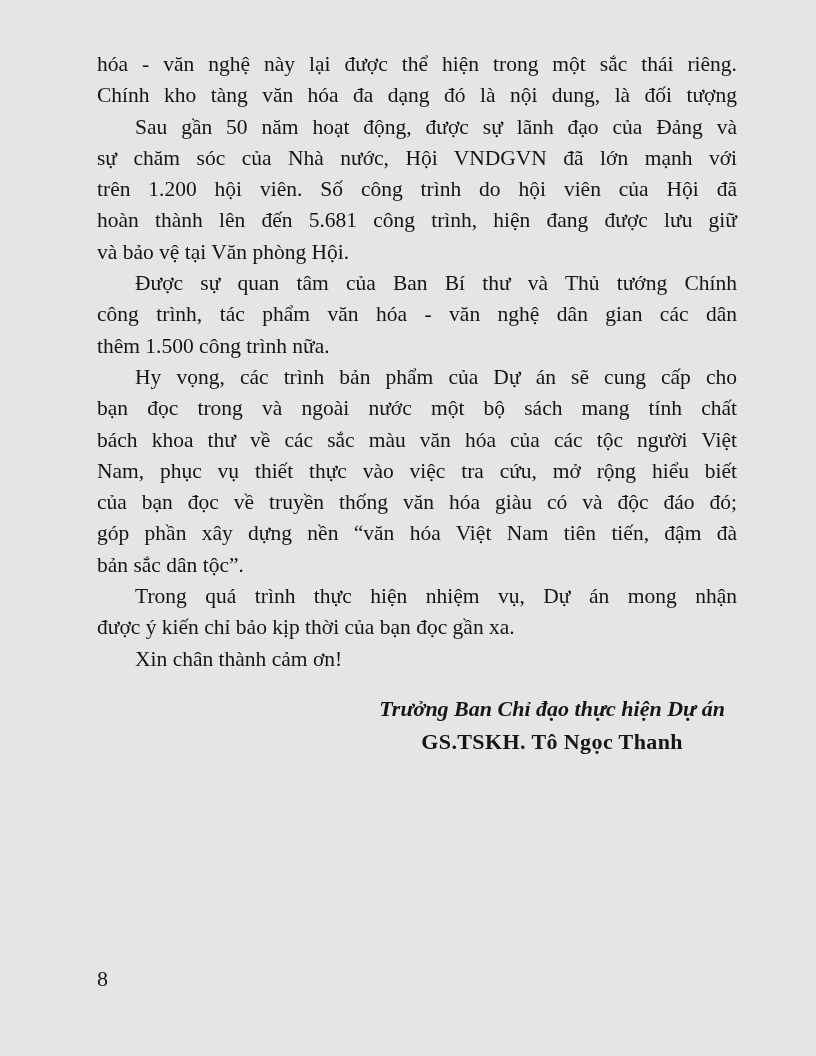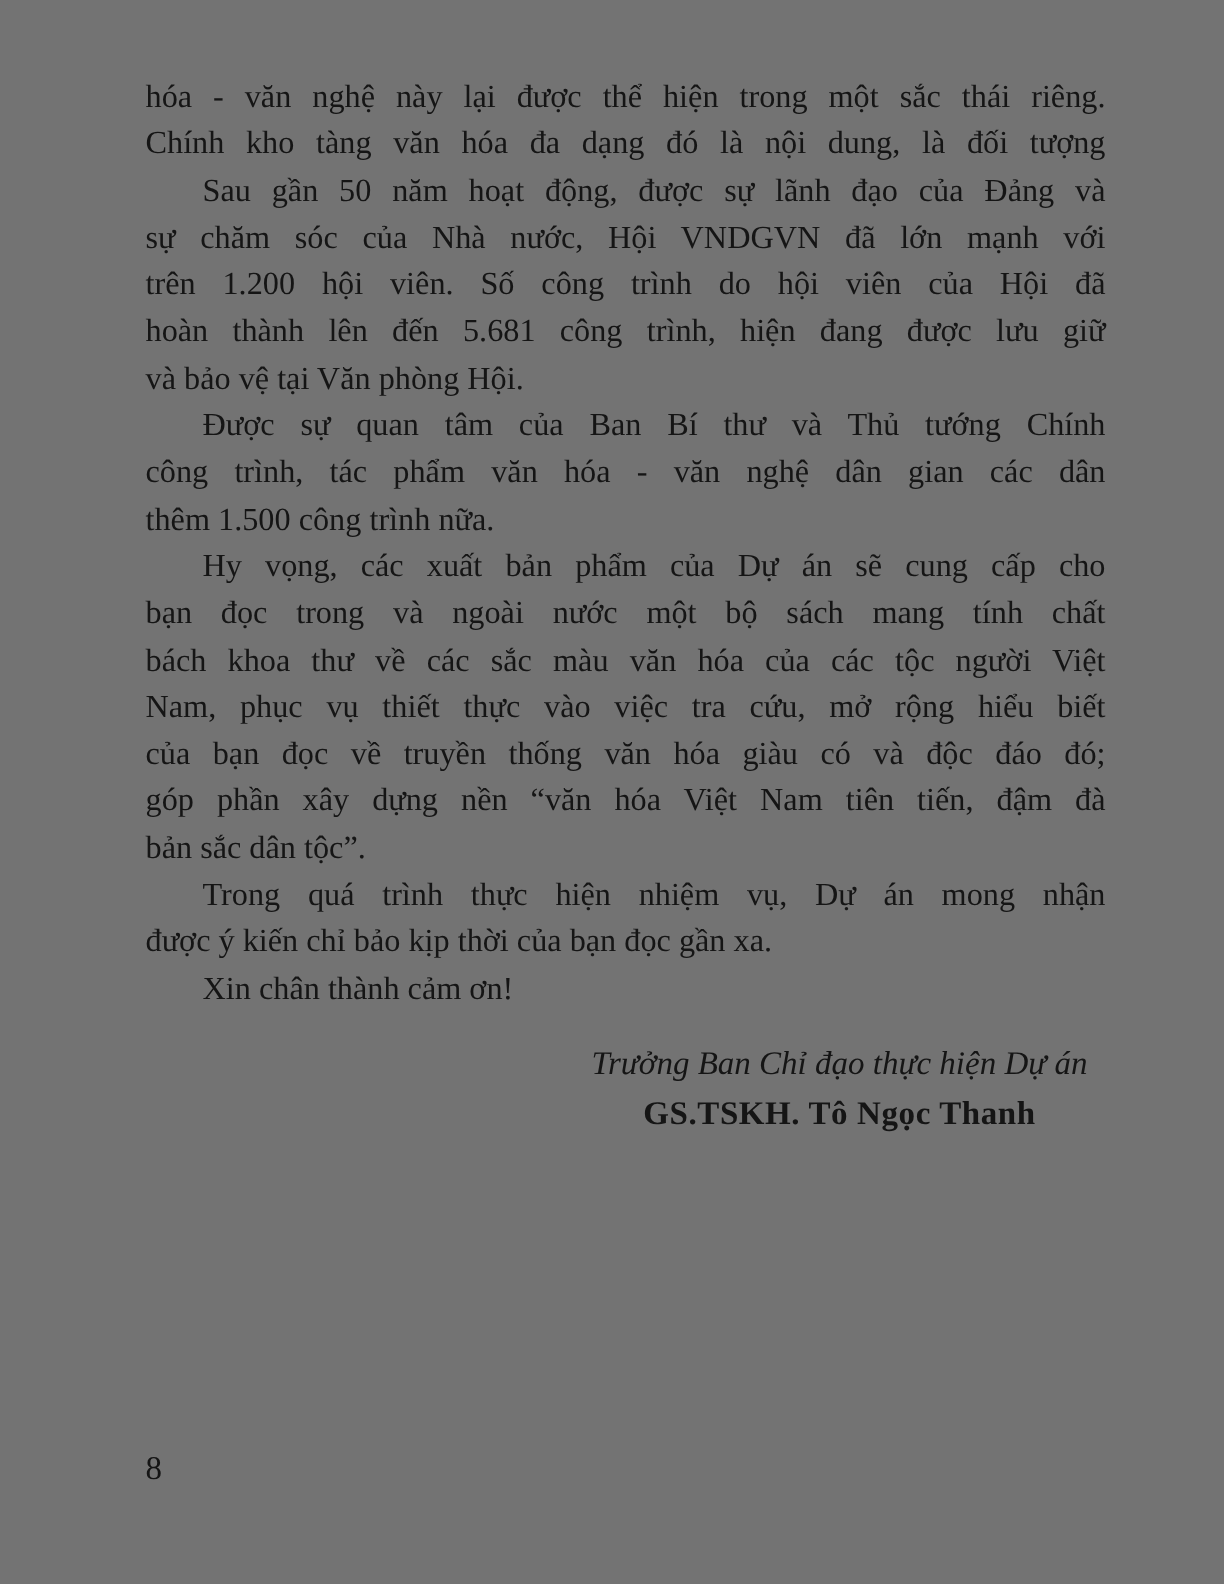--- a/index.html
+++ b/index.html
@@ -4,21 +4,21 @@
 <style>
   html, body {
     margin: 0;
     padding: 0;
     background: #ffffff;
   }
   .page {
     position: relative;
     width: 816px;
     height: 1056px;
-    background: #737373;
+    background: #e5e5e5;
     font-family: "Liberation Serif", serif;
     color: #151515;
     overflow: hidden;
   }
   .text-block {
     position: absolute;
     left: 97px;
     top: 49px;
     width: 640px;
   }
@@ -38,21 +38,21 @@
   .bold { font-weight: 700; }
   .signature {
     margin-top: 17px;
     margin-left: auto;
     margin-right: 12px;
     width: fit-content;
     text-align: center;
   }
   .sig-role {
     font-size: 22px;
-    font-weight: 400;
+    font-weight: 700;
     font-style: italic;
     line-height: 33px;
     text-align: center;
   }
   .sig-name {
     font-size: 22px;
     font-weight: 700;
     line-height: 33px;
     letter-spacing: 0.4px;
   }
@@ -80,21 +80,21 @@
         <div class="line fill"><span class="reg">trên 1.200 hội viên. Số công trình do hội viên của Hội đã</span></div>
         <div class="line fill"><span class="reg">hoàn thành lên đến 5.681 công trình, hiện đang được lưu giữ</span></div>
         <div class="line"><span class="reg">và bảo vệ tại Văn phòng Hội.</span></div>
       </div>
       <div class="para">
         <div class="line fill indent"><span class="reg">Được sự quan tâm của Ban Bí thư và Thủ tướng Chính</span></div>
         <div class="line fill"><span class="reg">công trình, tác phẩm văn hóa - văn nghệ dân gian các dân</span></div>
         <div class="line"><span class="reg">thêm 1.500 công trình nữa.</span></div>
       </div>
       <div class="para">
-        <div class="line fill indent"><span class="reg">Hy vọng, các xuất bản phẩm của Dự án sẽ cung cấp cho</span></div>
+        <div class="line fill indent"><span class="reg">Hy vọng, các trình bản phẩm của Dự án sẽ cung cấp cho</span></div>
         <div class="line fill"><span class="reg">bạn đọc trong và ngoài nước một bộ sách mang tính chất</span></div>
         <div class="line fill"><span class="reg">bách khoa thư về các sắc màu văn hóa của các tộc người Việt</span></div>
         <div class="line fill"><span class="reg">Nam, phục vụ thiết thực vào việc tra cứu, mở rộng hiểu biết</span></div>
         <div class="line fill"><span class="reg">của bạn đọc về truyền thống văn hóa giàu có và độc đáo đó;</span></div>
         <div class="line fill"><span class="reg">góp phần xây dựng nền “văn hóa Việt Nam tiên tiến, đậm đà</span></div>
         <div class="line"><span class="reg">bản sắc dân tộc”.</span></div>
       </div>
       <div class="para">
         <div class="line fill indent"><span class="reg">Trong quá trình thực hiện nhiệm vụ, Dự án mong nhận</span></div>
         <div class="line"><span class="reg">được ý kiến chỉ bảo kịp thời của bạn đọc gần xa.</span></div>

